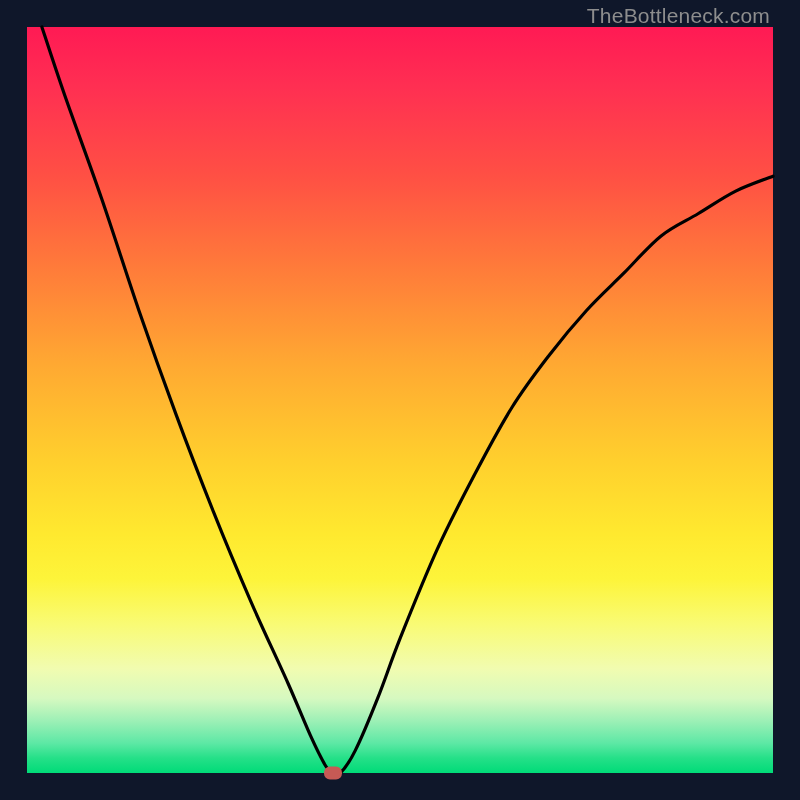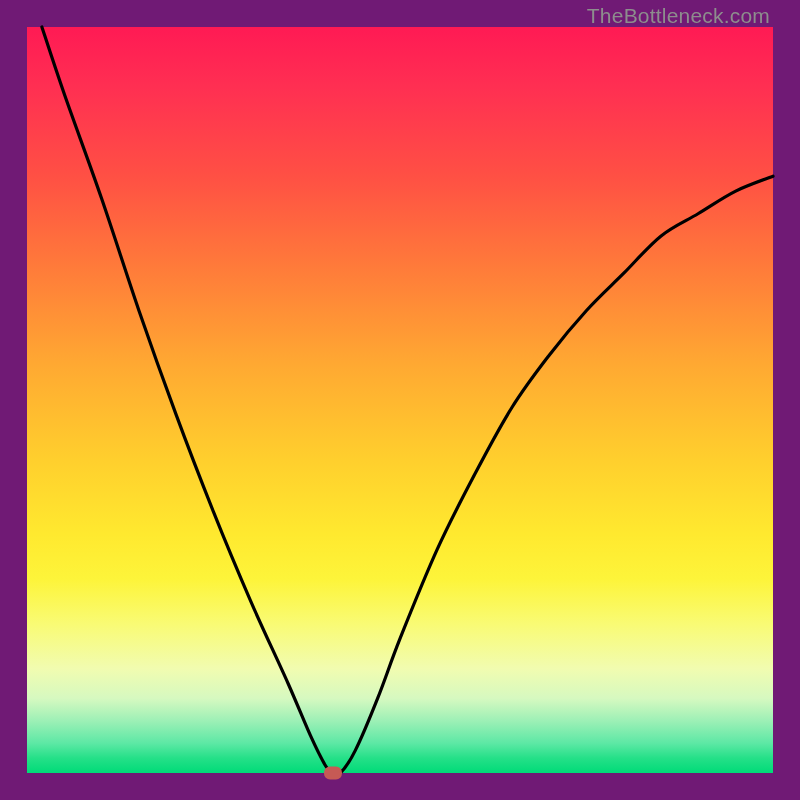--- a/index.html
+++ b/index.html
@@ -8,21 +8,21 @@
     width: 800px;
     height: 800px;
     background: #000000;
     overflow: hidden;
     font-family: Arial, Helvetica, sans-serif;
   }
   .frame {
     position: relative;
     width: 800px;
     height: 800px;
-    background: #701a75;
+    background: #0f172a;
   }
   .plot-area {
     position: absolute;
     left: 27px;
     top: 27px;
     width: 746px;
     height: 746px;
     
     background: linear-gradient(
       to bottom,

